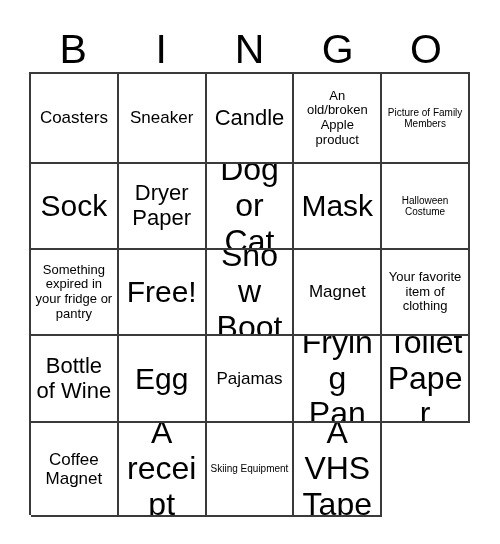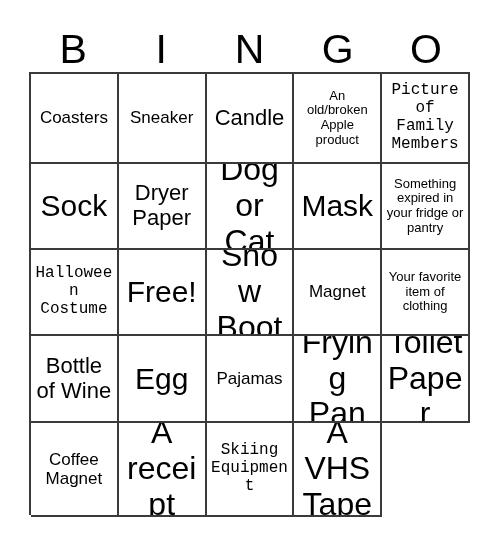--- a/index.html
+++ b/index.html
@@ -74,21 +74,21 @@
     display: block;
     width: 100%;
     line-height: 1.12;
     word-wrap: break-word;
   }
   
   .fs-xxl .cell-text { font-size: 30px; }
   .fs-xl  .cell-text { font-size: 32px; }
   .fs-l   .cell-text { font-size: 22px; text-align: center; }
   .fs-m   .cell-text { font-size: 17px; }
-  .fs-s   .cell-text { font-size: 16px; font-family: Liberation Mono, monospace; }
+  .fs-s   .cell-text { font-size: 10px; }
   .fs-xs  .cell-text { font-size: 13px; }
 </style>
 </head>
 <body>
 
 <div class="card">
 
   <div class="header-row">
     <div class="header-cell">B</div>
     <div class="header-cell">I</div>
@@ -118,25 +118,25 @@
       </div>
       <div class="cell fs-l">
         <span class="cell-text">Dryer Paper</span>
       </div>
       <div class="cell fs-xl">
         <span class="cell-text">Dog or Cat</span>
       </div>
       <div class="cell fs-xxl">
         <span class="cell-text">Mask</span>
       </div>
+      <div class="cell fs-s">
+        <span class="cell-text">Halloween Costume</span>
+      </div>
       <div class="cell fs-xs">
         <span class="cell-text">Something expired in your fridge or pantry</span>
-      </div>
-      <div class="cell fs-s">
-        <span class="cell-text">Halloween Costume</span>
       </div>
       <div class="cell fs-xxl">
         <span class="cell-text">Free!</span>
       </div>
       <div class="cell fs-xl">
         <span class="cell-text">Snow Boot</span>
       </div>
       <div class="cell fs-m">
         <span class="cell-text">Magnet</span>
       </div>

